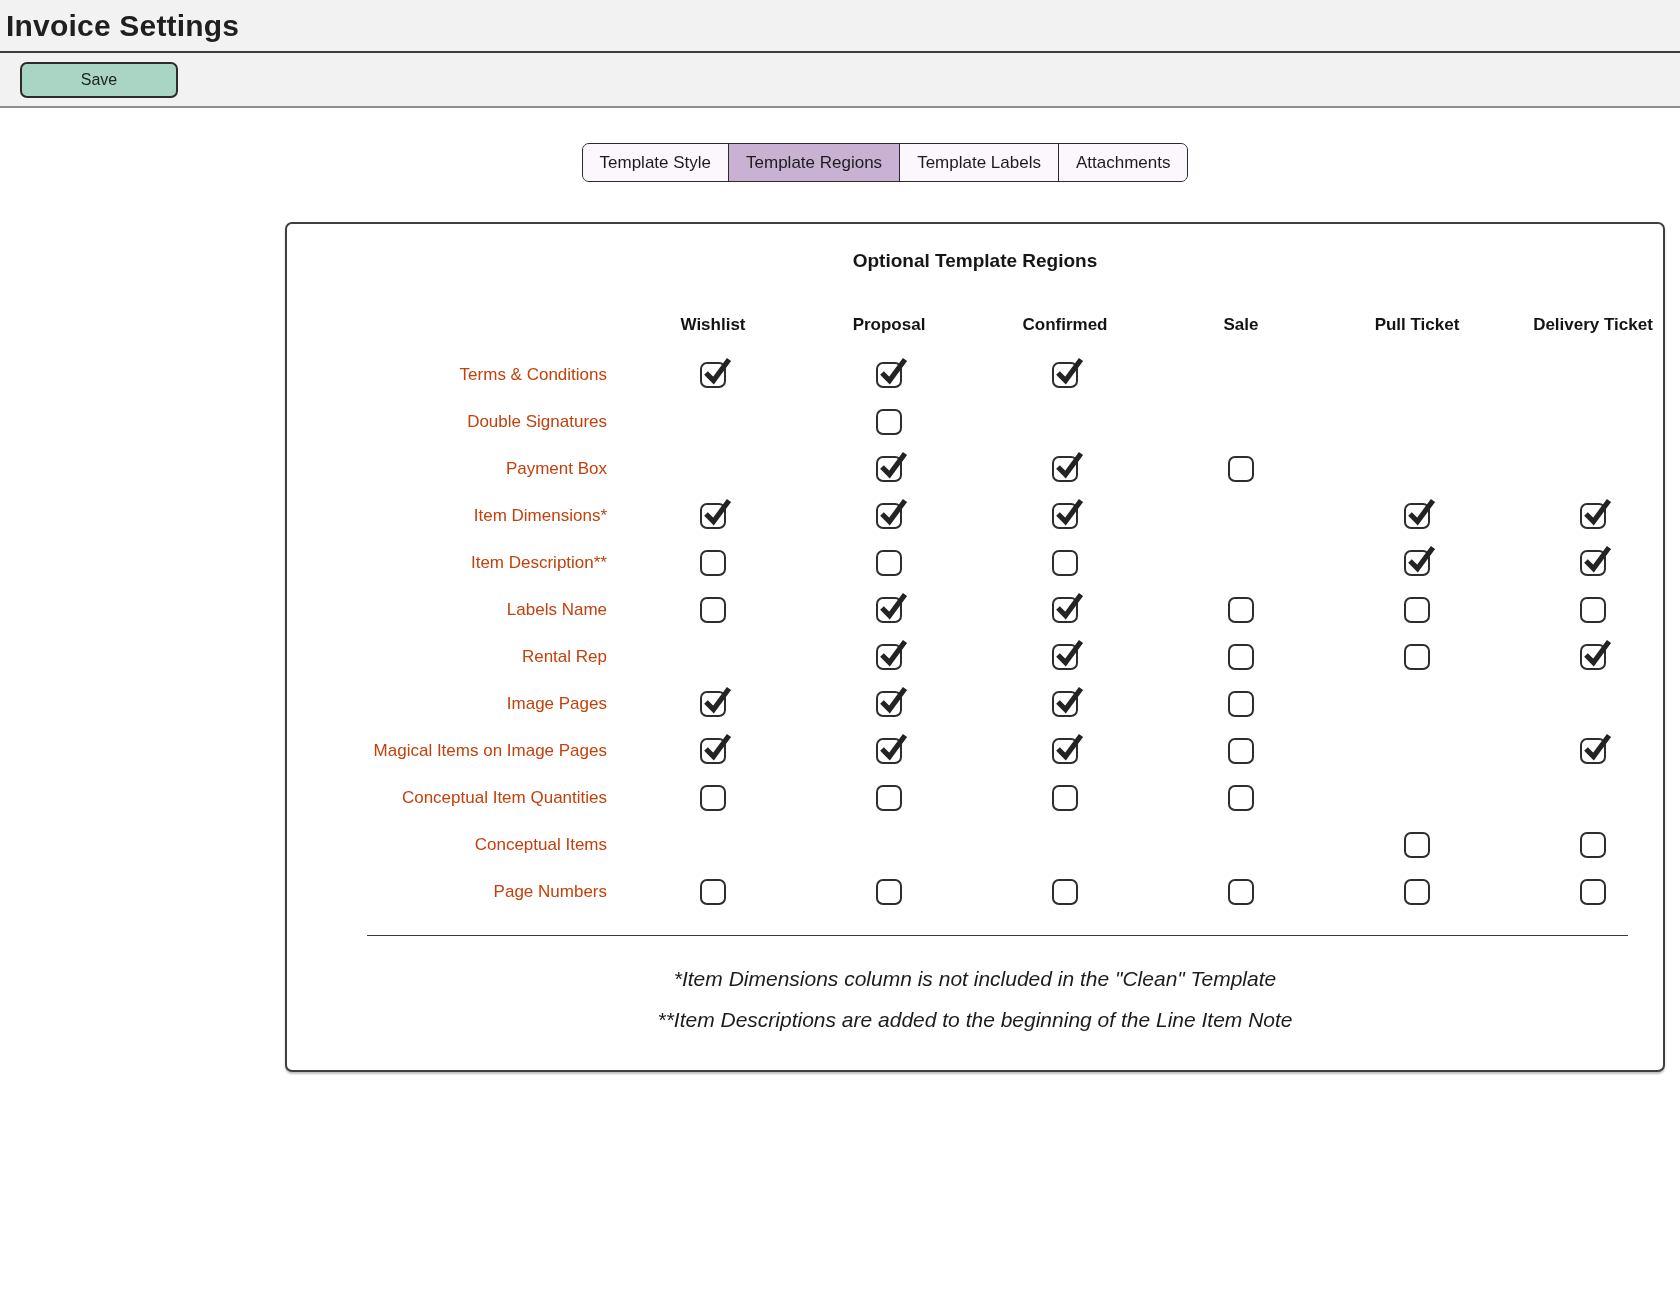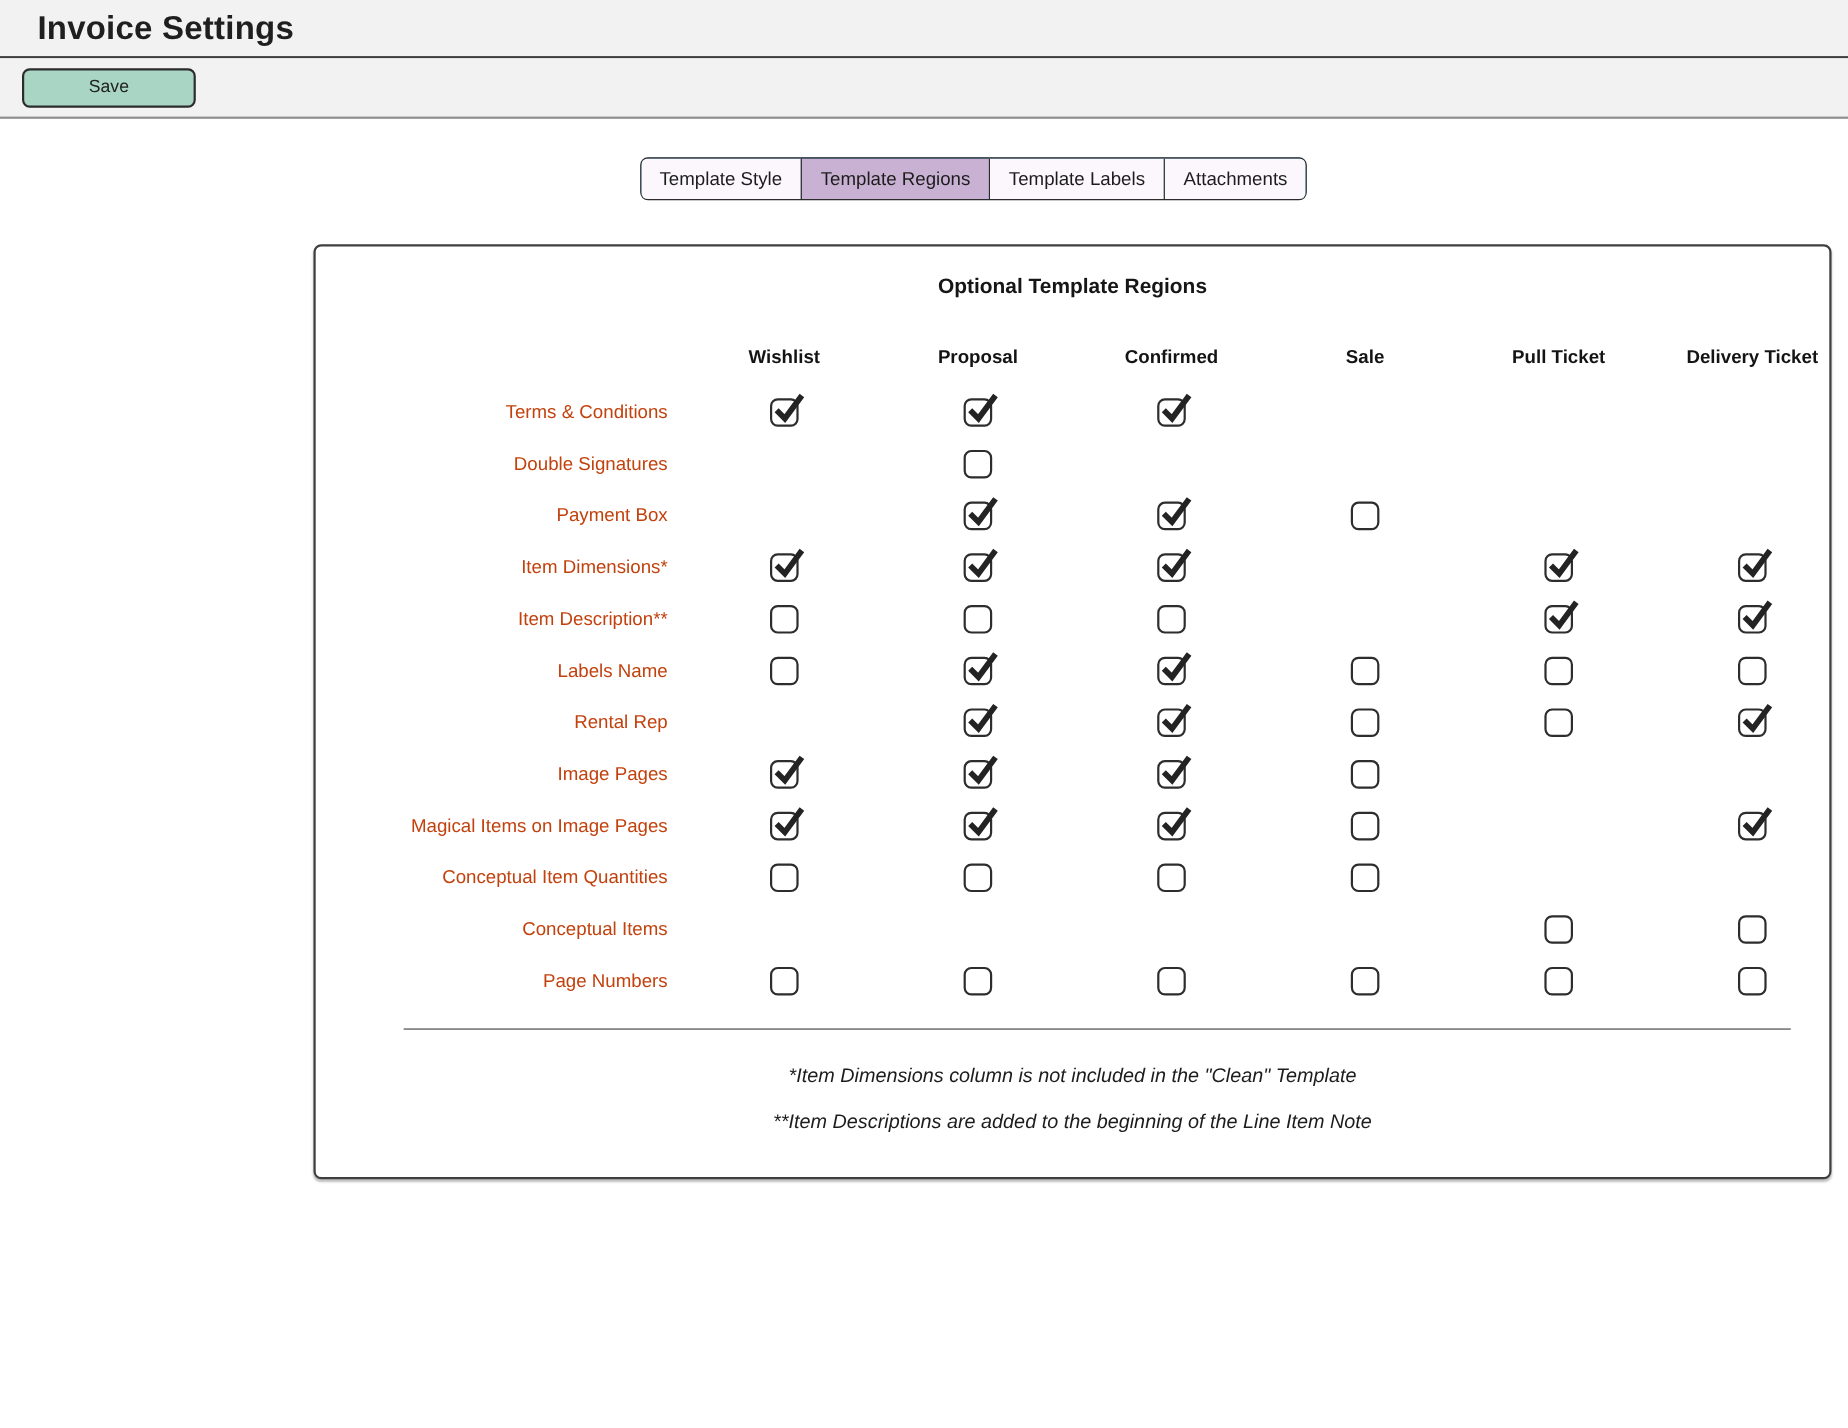--- a/index.html
+++ b/index.html
@@ -11,21 +11,21 @@
     color: #1b1b1b;
     overflow: hidden;
   }
 
   
   .app-header {
     background: #f2f2f2;
     height: 53px;
     border-bottom: 2px solid #3d3d3d;
     display: flex; align-items: center;
-    padding-left: 34px;
+    padding-left: 6px;
   }
   .app-header h1 {
     margin: 0;
     font-size: 30px;
     font-weight: 800;
     letter-spacing: 0.2px;
     color: #1f1f1f;
   }
 
   
@@ -48,21 +48,21 @@
   }
 
   
   .content-col { width: 1200px; margin-left: 285px; }
   .tabs-wrap { margin-top: 35px; text-align: center; }
   .tab-bar {
     display: inline-flex;
     border: 1.5px solid #2b2b2b;
     border-radius: 7px;
     overflow: hidden;
-    background: #0c4a6e;
+    background: #c4b5fd;
   }
   .tab {
     font-family: inherit;
     font-size: 17px;
     color: #1c1c1c;
     background: #fbf7fc;
     border: none;
     border-left: 1.5px solid #2b2b2b;
     padding: 8px 17px;
     height: 37px;
@@ -132,21 +132,21 @@
   }
 
   
   .panel-divider {
     border: none;
     border-top: 1.8px solid #3a3a3a;
     margin: 20px 35px 0 80px;
   }
   .footnote {
     text-align: center;
-    font-size: 18px;
+    font-size: 21px;
     font-style: italic;
     color: #1c1c1c;
     margin-top: 0;
     line-height: 41px;
   }
   .footnotes { margin-top: 22px; }
 </style>
 </head>
 <body>
 

